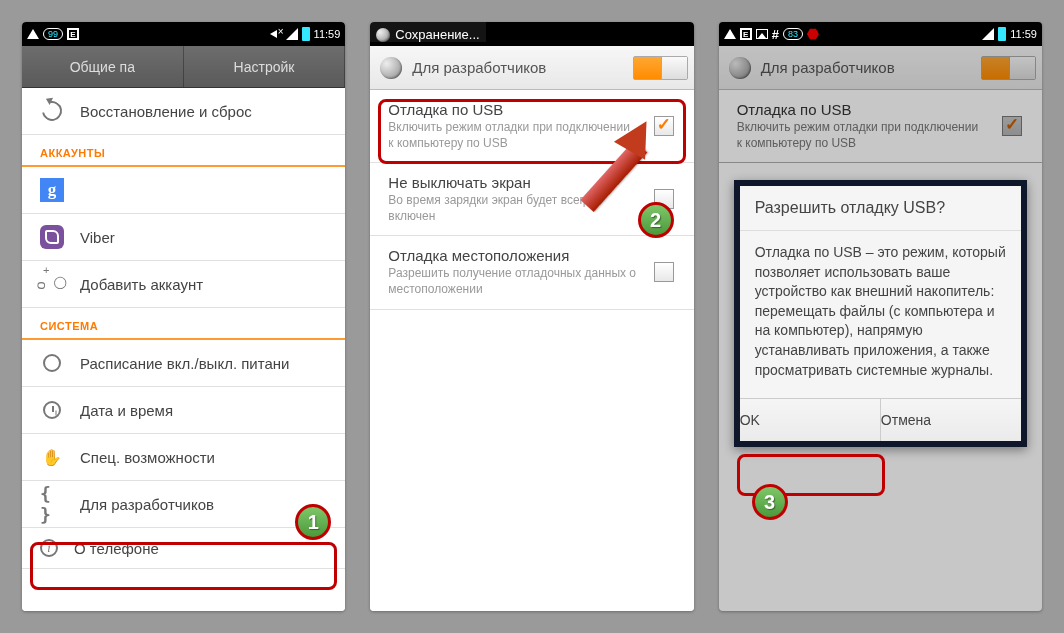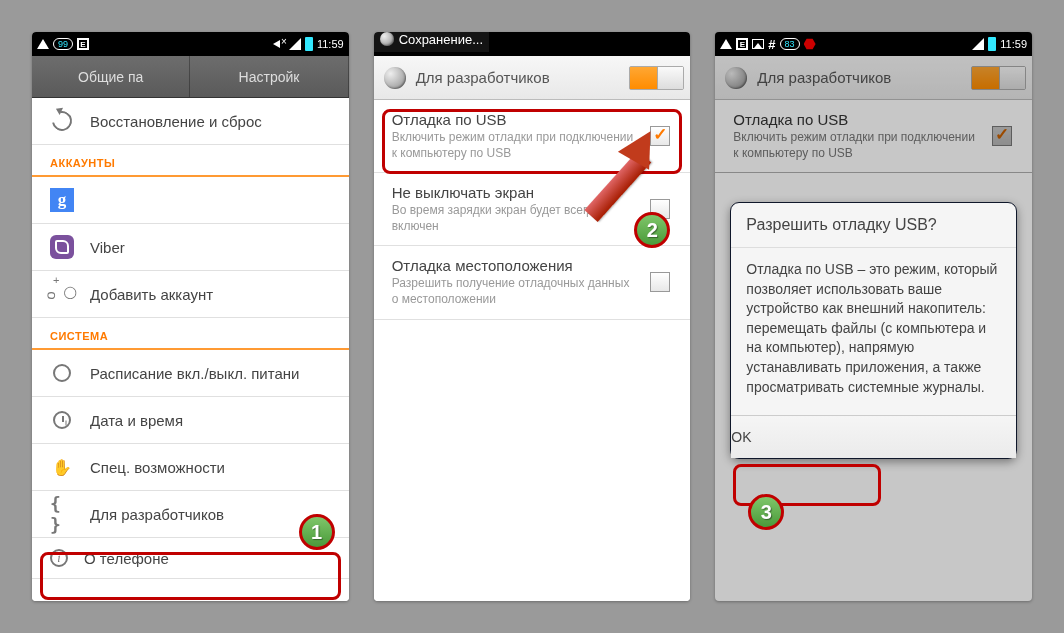--- a/index.html
+++ b/index.html
@@ -1,17 +1,17 @@
 <!DOCTYPE html>
 <html><head>
 <meta charset="utf-8">
 <style>
   *{box-sizing:border-box;margin:0;padding:0;font-family:Arial,Helvetica,sans-serif}
   body{background:#9a9a9a;width:1064px;height:633px;overflow:hidden;position:relative}
-  .wrap{display:flex;gap:25px;padding:32px;height:100%}
+  .wrap{display:flex;gap:25px;padding:22px;height:100%}
   .phone{flex:1;background:#fff;border-radius:4px;overflow:hidden;display:flex;flex-direction:column;box-shadow:0 1px 3px rgba(0,0,0,.3);position:relative}
   .sb{height:24px;background:#000;display:flex;align-items:center;justify-content:space-between;color:#fff;font-size:11px;padding:0 5px}
   .sb .l,.sb .r{display:flex;align-items:center;gap:4px}
   .badge{border:1px solid #fff;border-radius:8px;padding:0 4px;font-size:9px;color:#33e8ff}
   .tri{width:0;height:0;border-left:6px solid transparent;border-right:6px solid transparent;border-bottom:10px solid #fff}
   .sq{width:12px;height:12px;border:2px solid #fff;display:flex;align-items:center;justify-content:center;font-size:8px;font-weight:bold}
   .sig{width:0;height:0;border-left:12px solid transparent;border-bottom:12px solid #fff}
   .bat{width:8px;height:14px;background:#33e8ff;border-radius:1px}
   .mute{position:relative;width:14px;height:14px}
   .mute:before{content:"";position:absolute;width:0;height:0;border-top:4px solid transparent;border-bottom:4px solid transparent;border-right:7px solid #fff;top:3px;left:2px}
@@ -58,27 +58,27 @@
   .cb.checked:after{content:"✓";position:absolute;color:#ff7a00;font-size:17px;font-weight:bold;top:-3px;left:2px}
   
   .hl{position:absolute;border:3px solid #c00000;border-radius:8px;pointer-events:none}
   .cir{position:absolute;width:36px;height:36px;border:3px solid #c00000;border-radius:50%;background:linear-gradient(#7fc66a,#4a9a3a);color:#fff;font-size:20px;font-weight:bold;display:flex;align-items:center;justify-content:center;text-shadow:1px 1px 1px rgba(0,0,0,.4)}
   .arrow{position:absolute;pointer-events:none}
   .arrow .line{position:absolute;height:18px;background:linear-gradient(#e06666,#a61c00);transform-origin:left center;box-shadow:1px 1px 2px rgba(0,0,0,.3)}
   .arrow .head{position:absolute;width:0;height:0;border-left:18px solid transparent;border-right:18px solid transparent;border-bottom:34px solid #c13b1c}
   
   .dim{background:#7a7a7a}
   .dim .ab,.dim .item,.dim .list{filter:brightness(.78);pointer-events:none}
-  .dlg{position:absolute;top:170px;left:15px;right:15px;background:#f5f5f5;border:1px solid #0f172a;border-radius:9px;box-shadow:0 3px 10px rgba(0,0,0,.4)}
+  .dlg{position:absolute;top:158px;left:15px;right:15px;background:#f5f5f5;border:6px solid #0f172a;border-radius:0;box-shadow:0 3px 10px rgba(0,0,0,.4)}
   .dlg h3{font-size:16px;font-weight:normal;color:#444;padding:13px 15px;border-bottom:1px solid #ddd}
   .dlg p{font-size:14px;color:#444;padding:12px 15px 18px;line-height:1.4}
   .dbtns{display:flex;border-top:1px solid #ccc}
   .dbtn{flex:1;padding:13px 0;font-size:14px;color:#444;background:linear-gradient(#f5f5f5,#ebebeb)}
   .dbtn+.dbtn{border-left:1px solid #ccc}
-  .sbtitle{position:absolute;top:0;left:0;height:20px;background:rgba(255,255,255,.08);display:flex;align-items:flex-start;padding:0 6px;gap:5px;color:#fff;font-size:13px}
+  .sbtitle{position:absolute;top:0;left:0;height:20px;background:rgba(255,255,255,.08);display:flex;align-items:flex-end;padding:0 6px;gap:5px;color:#fff;font-size:13px}
   .sbtitle .globe{width:14px;height:14px}
 </style>
 </head>
 <body>
 
 <div class="wrap">
 
 <div class="phone">
   <div class="sb">
     <div class="l">
@@ -248,19 +248,20 @@
       </div>
       <span class="cb checked"></span>
     </div>
   </div>
 
   <div class="dlg" style="filter:none">
     <h3>Разрешить отладку USB?</h3>
     <p>Отладка по USB – это режим, который позволяет использовать ваше устройство как внешний накопитель: перемещать файлы (с компьютера и на компьютер), напрямую устанавливать приложения, а также просматривать системные журналы.</p>
     <div class="dbtns">
       <div class="dbtn">OK</div>
+      <div class="dbtn">Отмена</div>
     </div>
   </div>
   <div class="hl" style="top:432px;left:18px;width:148px;height:42px;filter:none"></div>
   <div class="cir" style="top:462px;left:33px;filter:none">3</div>
 </div>
 
 </div>
 
 </body></html>

